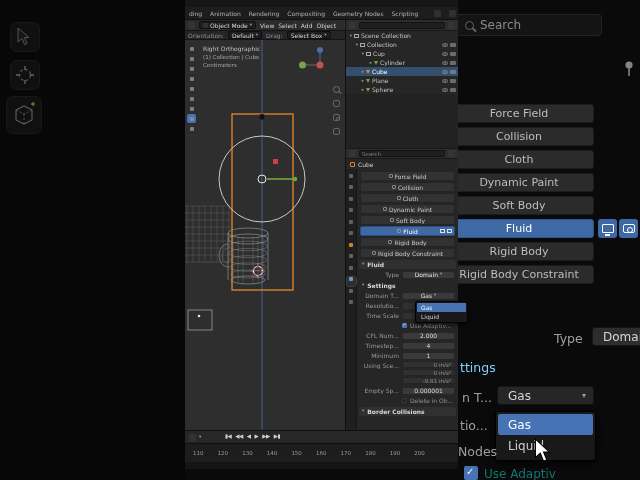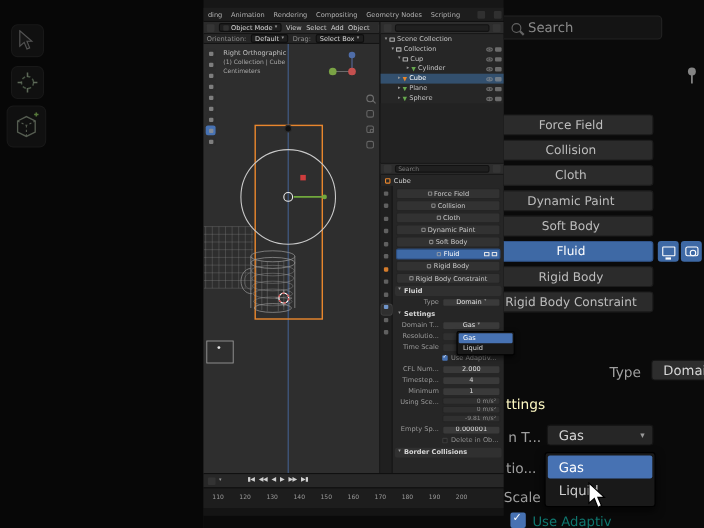--- a/index.html
+++ b/index.html
@@ -137,21 +137,21 @@
         border-radius:3px;color:#bdbdbd;font-size:11px;display:flex;align-items:center;justify-content:center;
         white-space:nowrap}
   .zbtn.active{background:#3e69a5;border-color:#31548a;color:#fff}
   .zico{position:absolute;width:19px;height:19px;background:#3e69a5;border-radius:3px;
         display:flex;align-items:center;justify-content:center}
   .zscr{width:12px;height:9px;border:1.5px solid #fff;border-radius:1px;position:relative}
   .zscr::after{content:"";position:absolute;left:2.5px;bottom:-4px;width:5px;height:2px;background:#fff}
   .zcam{width:12px;height:9px;border:1.5px solid #fff;border-radius:2px;position:relative}
   .zcam::after{content:"";position:absolute;left:3px;top:1.5px;width:4px;height:4px;border:1px solid #fff;border-radius:50%}
   .zlabel{position:absolute;font-size:12.5px;color:#9f9f9f;white-space:nowrap}
-  .zhead{position:absolute;font-size:12.5px;color:#fef9c3;white-space:nowrap}
+  .zhead{position:absolute;font-size:12.5px;color:#7dd3fc;white-space:nowrap}
   .zval{position:absolute;height:19px;background:#262626;border:1px solid #141414;border-radius:3px;
         display:flex;align-items:center;color:#d6d6d6;font-size:12px;padding-left:10px;white-space:nowrap}
   .zpop{position:absolute;left:37px;top:411px;width:101px;height:50px;background:#191919;
         border:1px solid #000;border-radius:3px;box-shadow:0 3px 8px rgba(0,0,0,.7);padding:2px}
   .zopt{height:21px;display:flex;align-items:center;padding-left:10px;font-size:12px;color:#cfcfcf;border-radius:2px}
   .zopt.hi{background:#4772b3;color:#fff}
   .zcb{position:absolute;left:6px;top:466px;width:14px;height:14px;background:#4772b3;border-radius:2px}
   .zcb::after{content:"✓";color:#fff;font-size:10px;position:absolute;left:2px;top:0px}
   .zchev{font-size:8px;color:#9a9a9a;position:absolute;right:7px}
 </style>
@@ -575,21 +575,21 @@
     <div class="zval" style="left:39px;top:386px;width:97px">
       <span>Gas</span>
       <span class="zchev">▾</span>
     </div>
 
     <div class="zpop">
       <div class="zopt hi">Gas</div>
       <div class="zopt">Liquid</div>
     </div>
     <span class="zlabel" style="left:2px;top:418px">tio...</span>
-    <span class="zlabel" style="left:0px;top:444px">Scale</span>
+    <span class="zlabel" style="left:0px;top:444px">Nodes</span>
 
     <span class="zcb"></span>
     <span class="zhead" style="left:26px;top:467px;color:#0f766e;font-size:12px">Use Adaptiv</span>
 
     <svg width="18" height="26" viewBox="0 0 16 24" style="position:absolute;left:76px;top:438px;z-index:10">
       <polygon points="1,1 1,18 5.5,14 8.5,21.5 11.5,20 8.5,13 14,13" fill="#ffffff" stroke="#000" stroke-width="1"></polygon>
     </svg>
   </div>
 </div>
 

